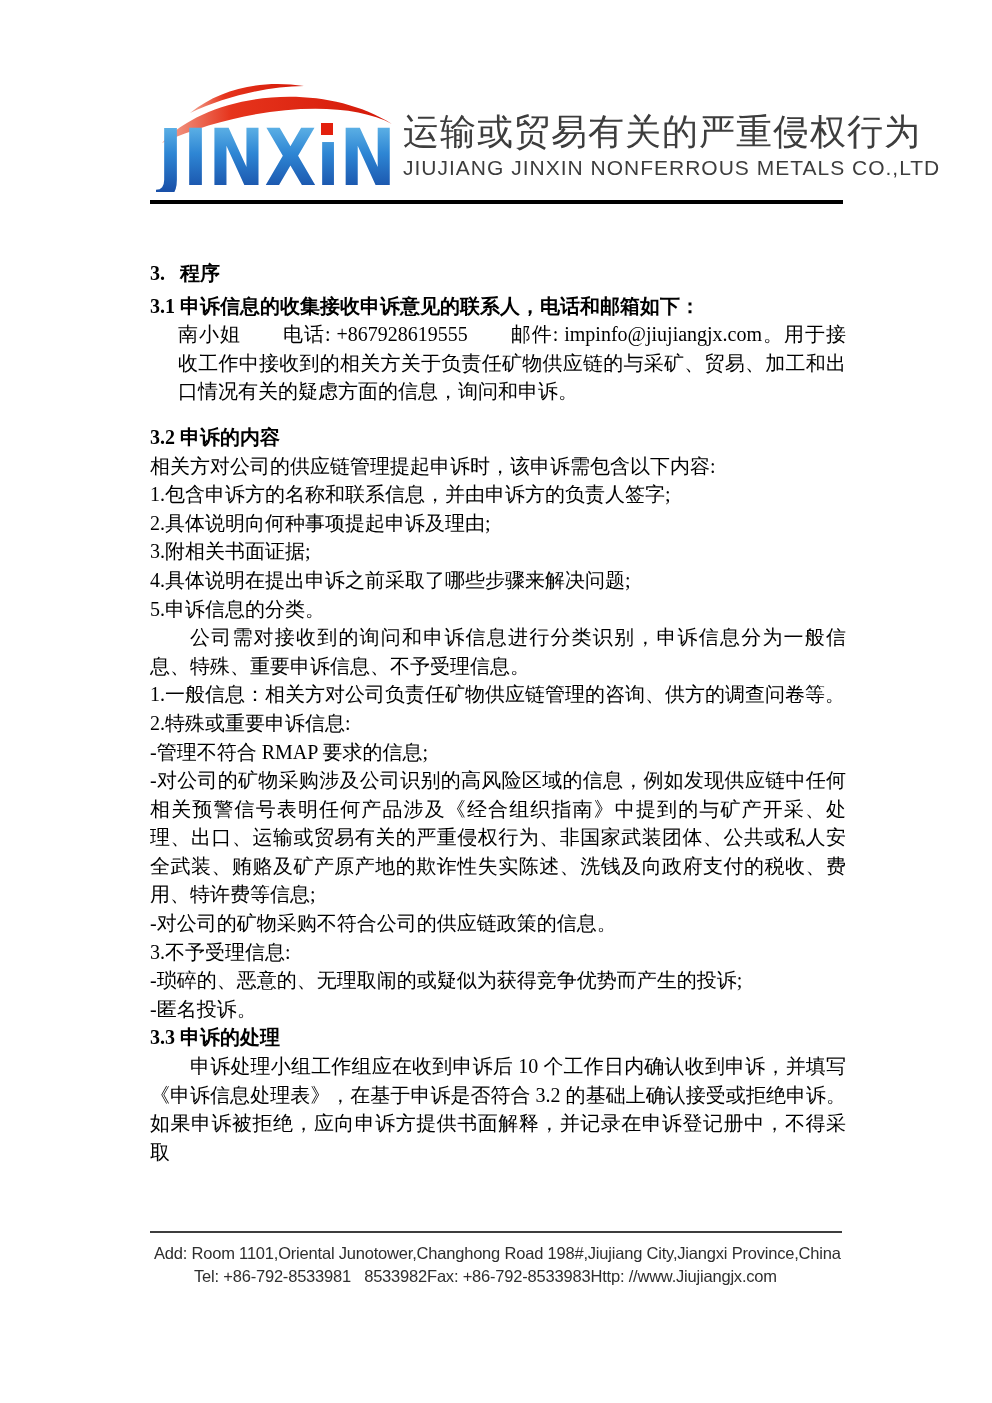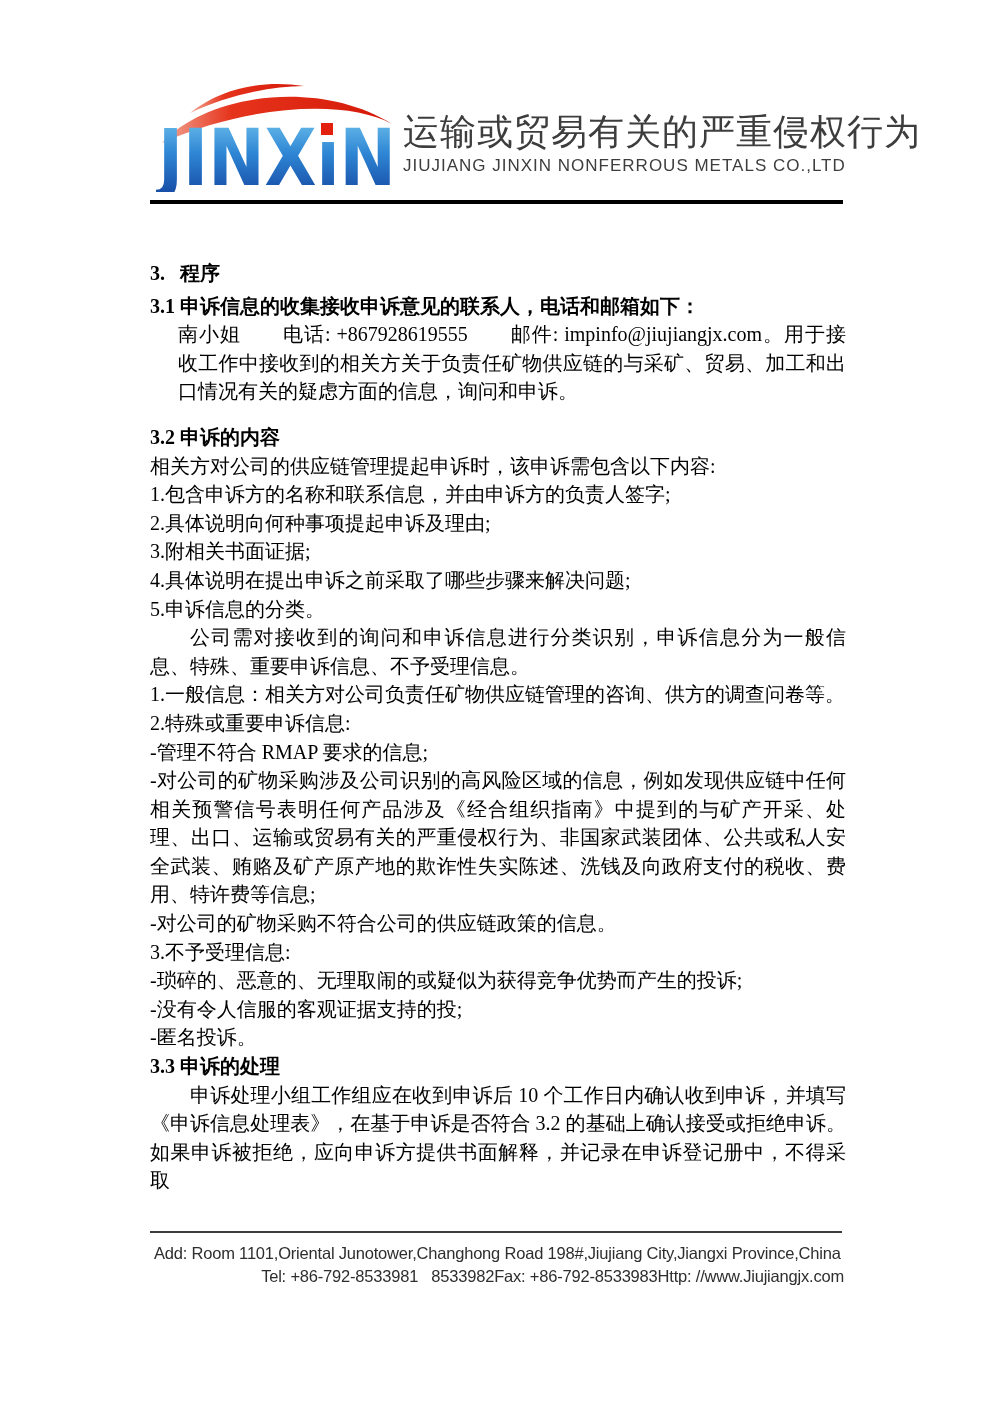--- a/index.html
+++ b/index.html
@@ -7,41 +7,41 @@
     position:relative; width:992px; height:1342px; background:#ffffff;
     font-family:"Liberation Serif","DejaVu Serif",serif; color:#000;
     overflow:hidden;
   }
 
   
   .logo-wrap { position:absolute; left:156px; top:78px; width:244px; height:114px; }
   .company-names { position:absolute; left:403px; top:110px; color:#3d3d3d;
     font-family:"Liberation Sans","DejaVu Sans",sans-serif; }
   .company-zh { font-size:36px; font-weight:500; letter-spacing:1px; white-space:nowrap; line-height:44px; }
-  .company-en { font-size:17px; letter-spacing:1px; white-space:nowrap; margin-top:2px; }
+  .company-en { font-size:21px; letter-spacing:1px; white-space:nowrap; margin-top:2px; }
   .rule-top { position:absolute; left:150px; top:200px; width:693px; height:4px; background:#000; }
 
   
   .content { position:absolute; left:150px; top:259px; width:696px;
     font-size:20px; line-height:28.6px; text-align:justify; }
   .h { font-weight:bold; }
   .sec-title-gap { margin-left:15px; }
   .mt-a { margin-top:4px; }
   .mt-b { margin-top:17px; }
   .mt-c { }
   .contact-para { padding-left:28px; }
   .indent2 { text-indent:2em; }
 
   
   .rule-bottom { position:absolute; left:150px; top:1231px; width:692px; height:2px; background:#3d3d3d; }
   .footer { position:absolute; left:154px; top:1242px; width:690px;
     font-family:"Liberation Sans","DejaVu Sans",sans-serif; color:#2e2e2e;
     font-size:16.5px; line-height:22.5px; letter-spacing:-0.2px; }
   .addr-zh { font-size:17px; font-weight:600; }
-  .footer-row3 { display:flex; justify-content:flex-end;margin-left:40px; }
+  .footer-row3 { display:flex; justify-content:flex-start;margin-left:40px; }
   .ws-pre { white-space:pre; }
 </style>
 </head>
 <body>
 
 <div class="page">
 
   <div class="logo-wrap">
     <svg width="244" height="114" viewBox="0 0 244 114">
       <defs>
@@ -89,21 +89,20 @@
     <div>5.申诉信息的分类。</div>
 
     <div class="indent2 mt-c">公司需对接收到的询问和申诉信息进行分类识别，申诉信息分为一般信息、特殊、重要申诉信息、不予受理信息。</div>
     <div>1.一般信息：相关方对公司负责任矿物供应链管理的咨询、供方的调查问卷等。</div>
     <div>2.特殊或重要申诉信息:</div>
     <div>-管理不符合 RMAP 要求的信息;</div>
     <div>-对公司的矿物采购涉及公司识别的高风险区域的信息，例如发现供应链中任何相关预警信号表明任何产品涉及《经合组织指南》中提到的与矿产开采、处理、出口、运输或贸易有关的严重侵权行为、非国家武装团体、公共或私人安全武装、贿赂及矿产原产地的欺诈性失实陈述、洗钱及向政府支付的税收、费用、特许费等信息;</div>
     <div>-对公司的矿物采购不符合公司的供应链政策的信息。</div>
     <div>3.不予受理信息:</div>
     <div>-琐碎的、恶意的、无理取闹的或疑似为获得竞争优势而产生的投诉;</div>
-    <div>-没有令人信服的客观证据支持的投;</div>
     <div>-匿名投诉。</div>
 
     <div class="h mt-c">3.3 申诉的处理</div>
     <div class="indent2">申诉处理小组工作组应在收到申诉后 10 个工作日内确认收到申诉，并填写《申诉信息处理表》，在基于申诉是否符合 3.2 的基础上确认接受或拒绝申诉。如果申诉被拒绝，应向申诉方提供书面解释，并记录在申诉登记册中，不得采取</div>
 
   </div>
 
   <div class="rule-bottom"></div>
   <div class="footer">
     <div>Add: Room 1101,Oriental Junotower,Changhong Road 198#,Jiujiang City,Jiangxi Province,China</div>

